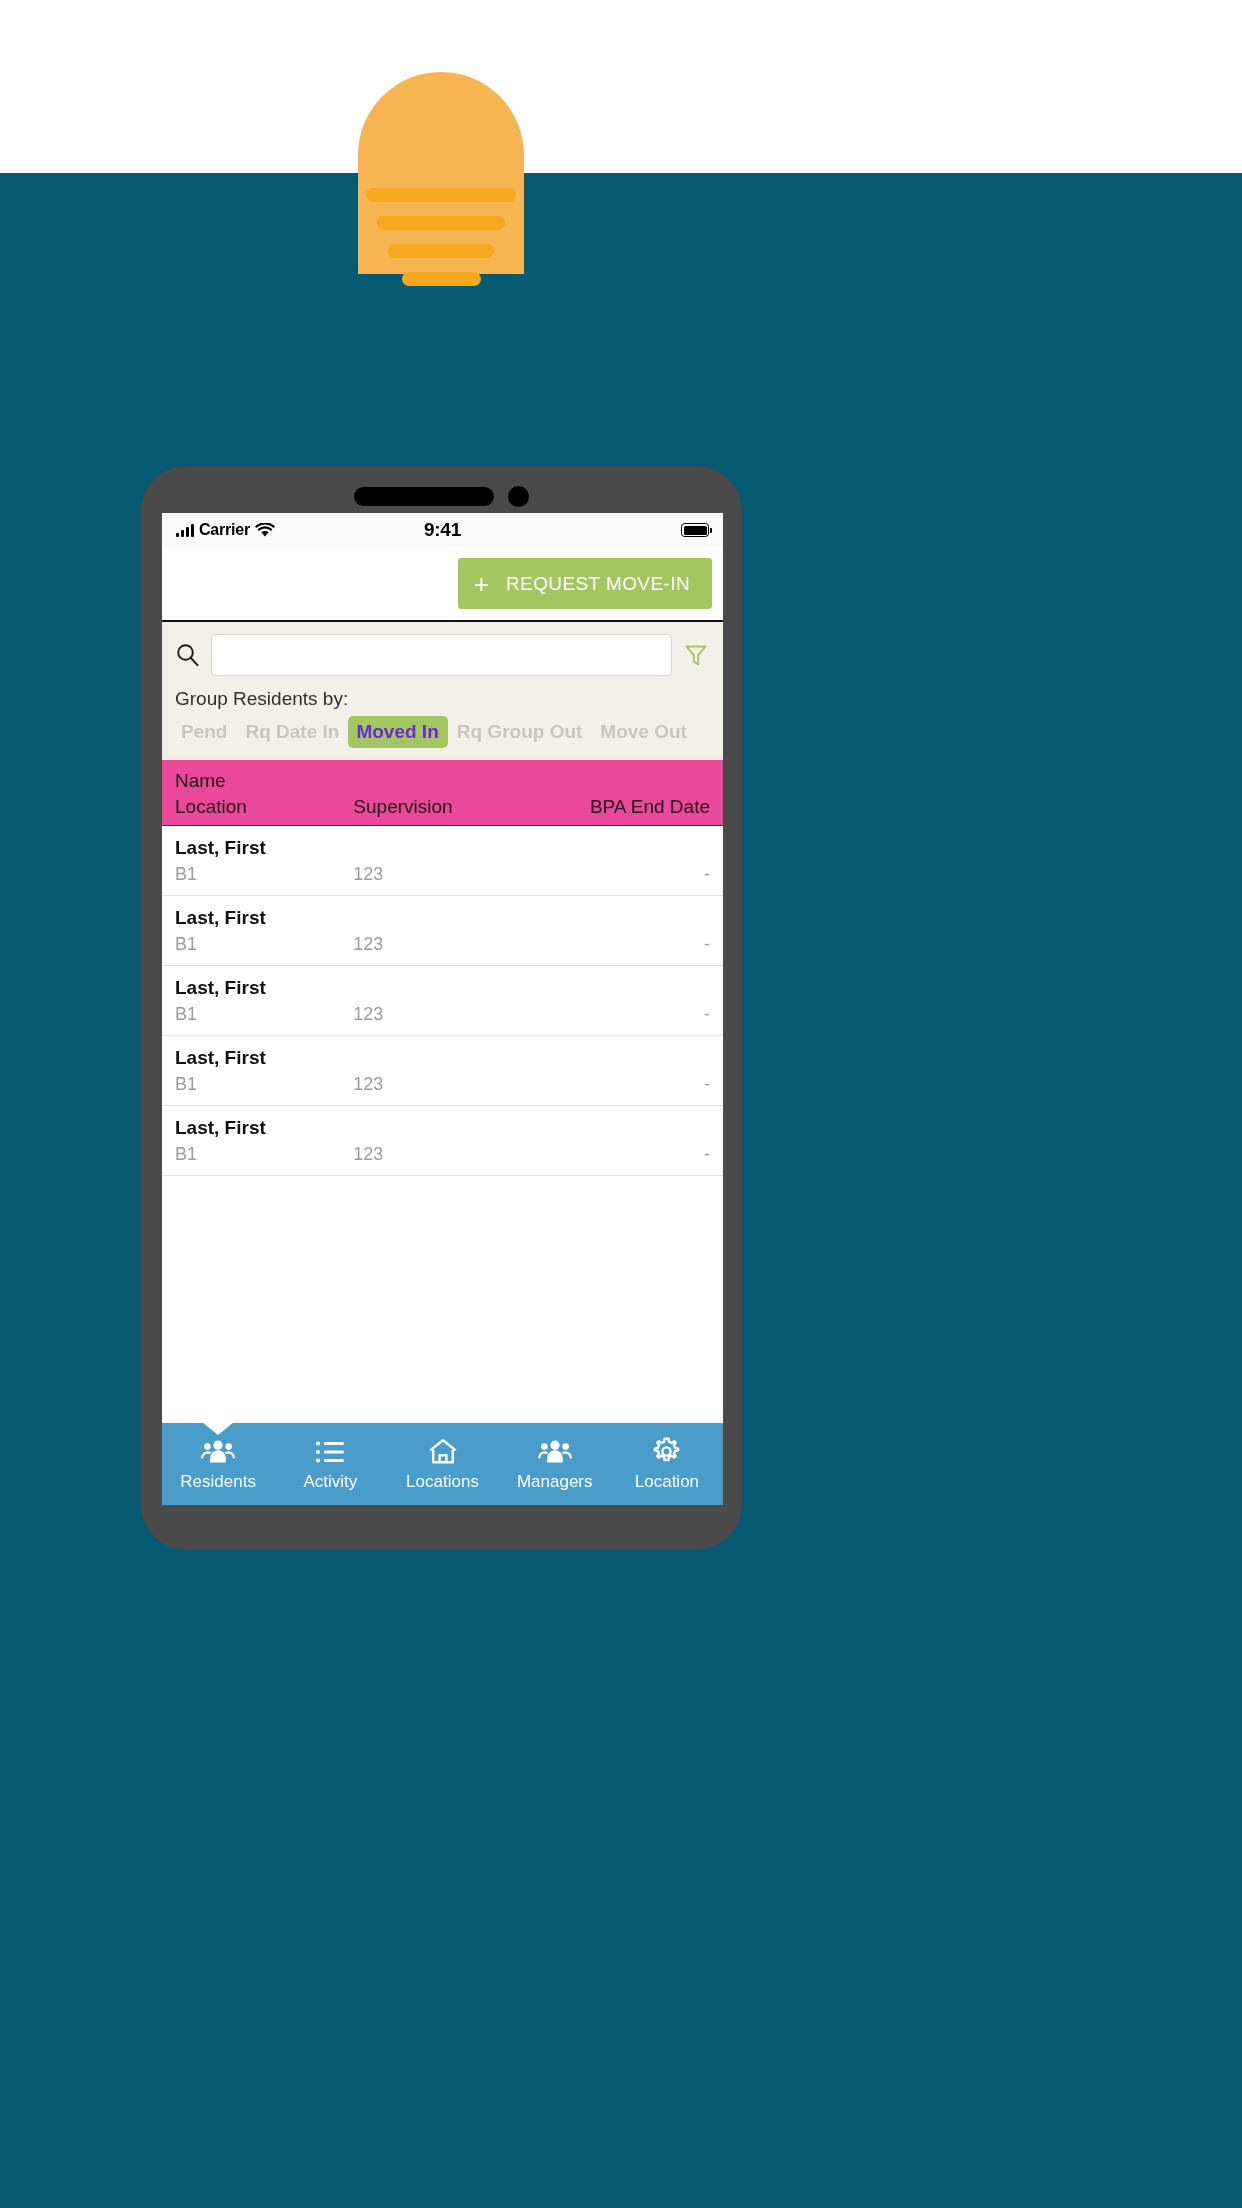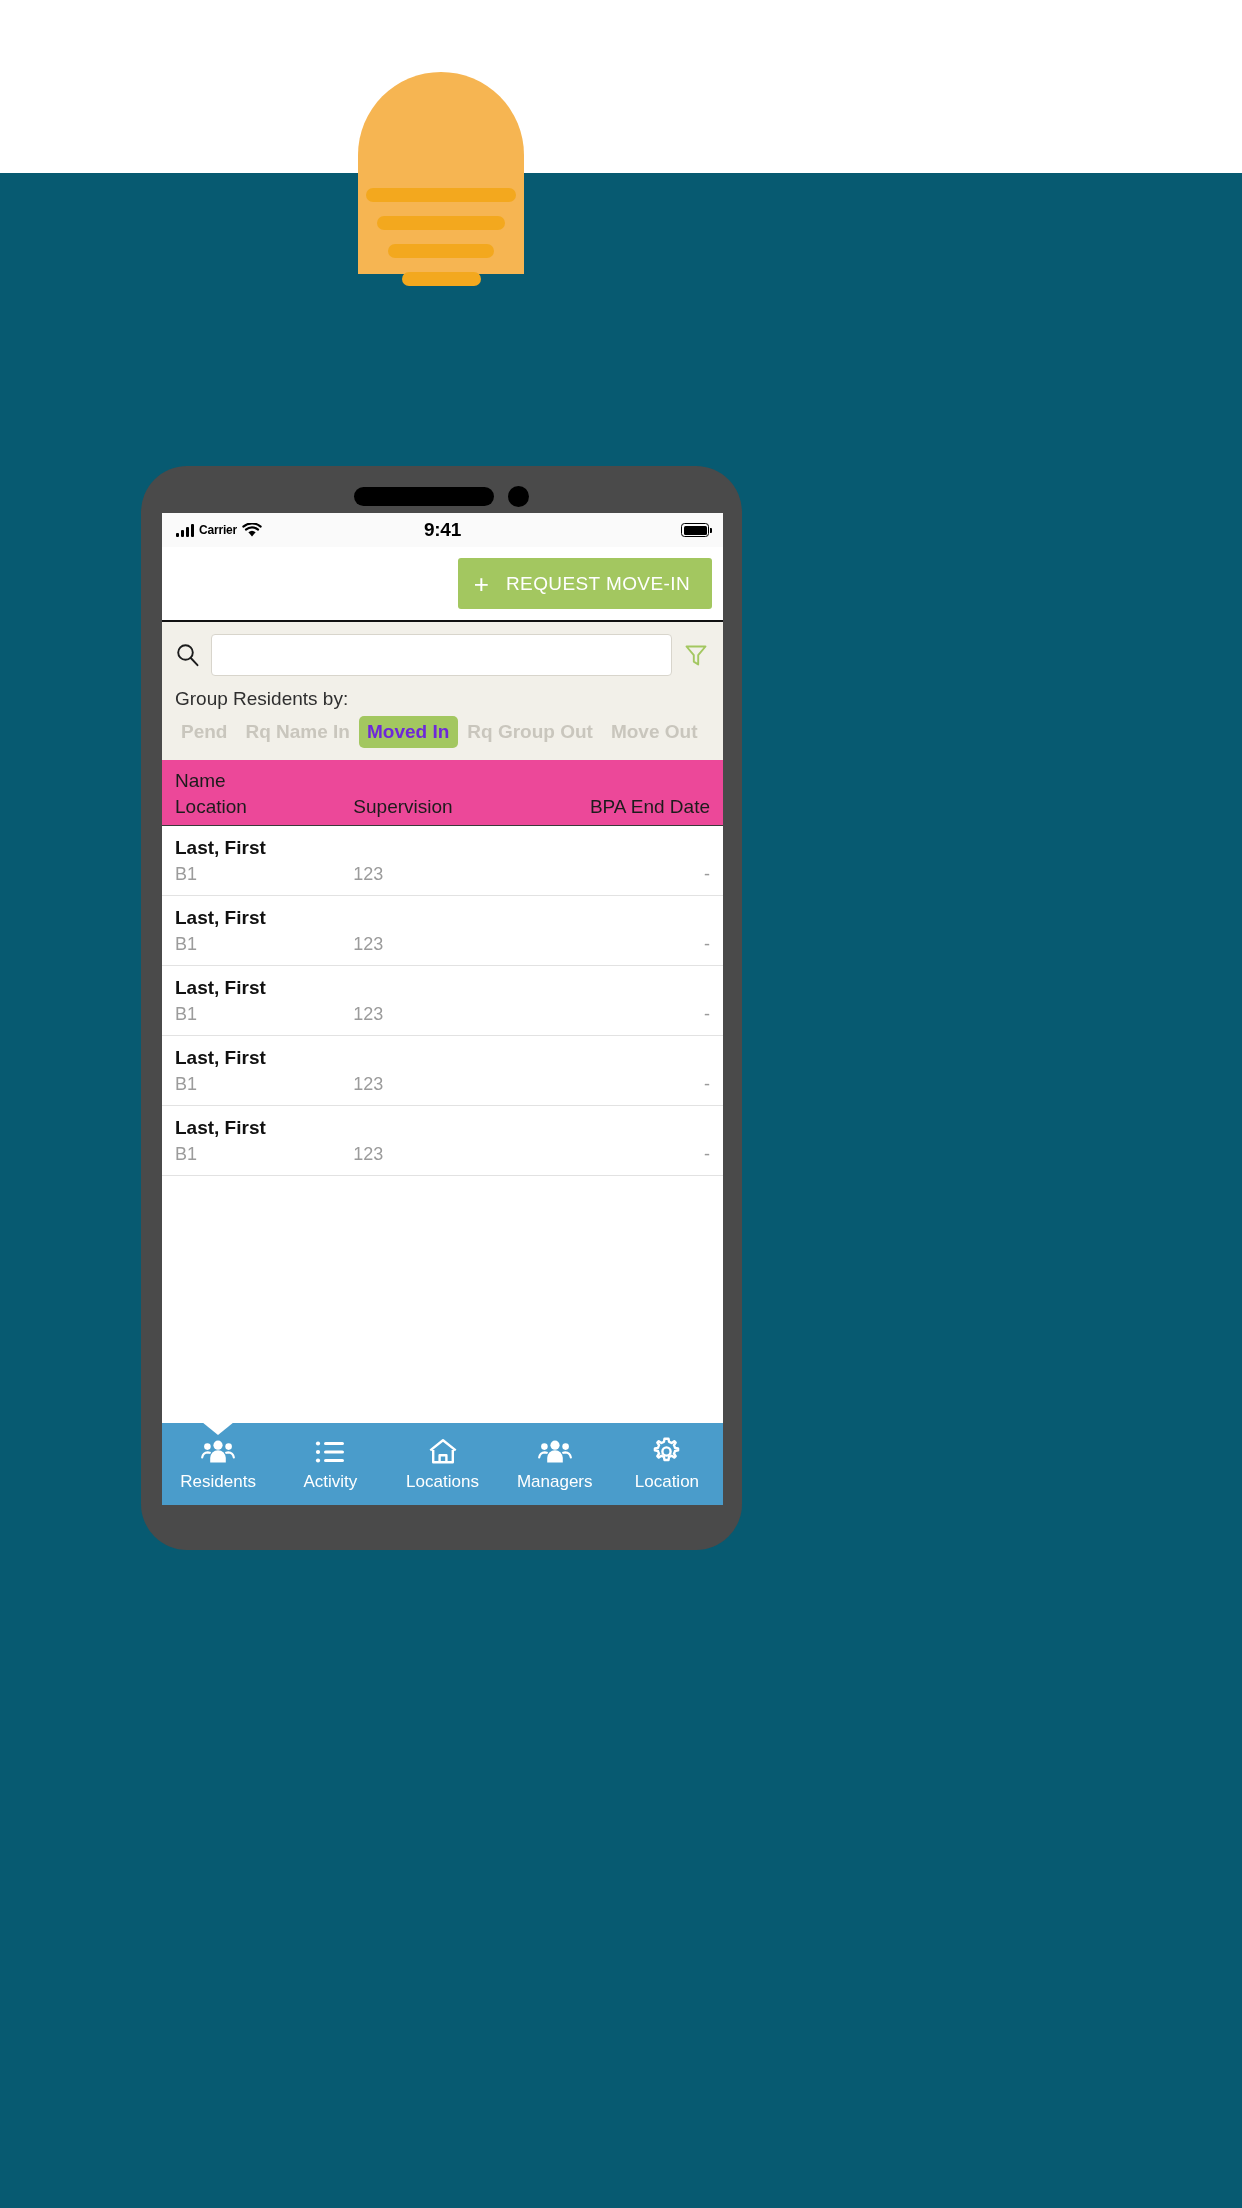--- a/index.html
+++ b/index.html
@@ -91,21 +91,21 @@
     flex: 0 0 auto;
     position: relative;
   }
   #sb-left { display: flex; align-items: center; gap: 5px; }
   .sig-bars { display: flex; align-items: flex-end; gap: 2px; height: 13px; }
   .sig-bars i { display:block; width: 3px; background: #000; border-radius: 1px; }
   .sig-bars i:nth-child(1){ height: 4px; }
   .sig-bars i:nth-child(2){ height: 7px; }
   .sig-bars i:nth-child(3){ height: 10px; }
   .sig-bars i:nth-child(4){ height: 13px; }
-  #sb-carrier { font-size: 12px; font-weight: 600; color: #000; letter-spacing: -0.2px; }
+  #sb-carrier { font-size: 16px; font-weight: 600; color: #000; letter-spacing: -0.2px; }
   #sb-time {
     position: absolute; left: 0; right: 0; text-align: center;
     font-size: 19px; font-weight: 600; color: #000000; letter-spacing: -0.2px;
   }
   #sb-right { margin-left: auto; display: flex; align-items: center; }
   .battery {
     width: 28px; height: 14px;
     border: 1.6px solid #000; border-radius: 3.5px;
     position: relative; padding: 1.5px;
   }
@@ -322,21 +322,21 @@
             <svg width="28" height="28" viewBox="0 0 28 28">
               <path d="M4.5 5.5 H23.5 L16.2 14.2 V23.5 L11.8 20.6 V14.2 Z" stroke="#A3C760" stroke-width="1.9" fill="none" stroke-linejoin="round"></path>
             </svg>
           </span>
         </div>
 
         <div id="groupby-label">Group Residents by:</div>
 
         <div id="tabs">
           <span class="tab">Pend</span>
-          <span class="tab">Rq Name In</span>
+          <span class="tab">Rq Date In</span>
           <span class="tab active">Moved In</span>
           <span class="tab">Rq Group Out</span>
           <span class="tab">Move Out</span>
         </div>
       </div>
 
       <div id="table-head">
         <div class="name-hdr">Name</div>
         <div class="row-grid">
           <div class="sub">Location</div>

